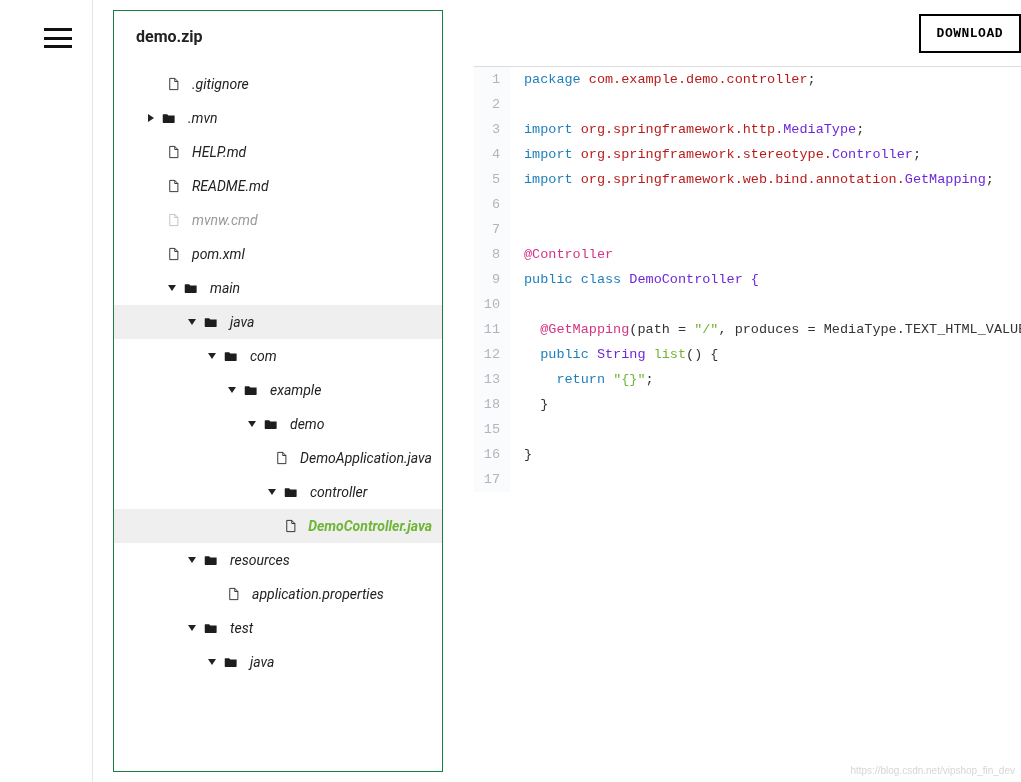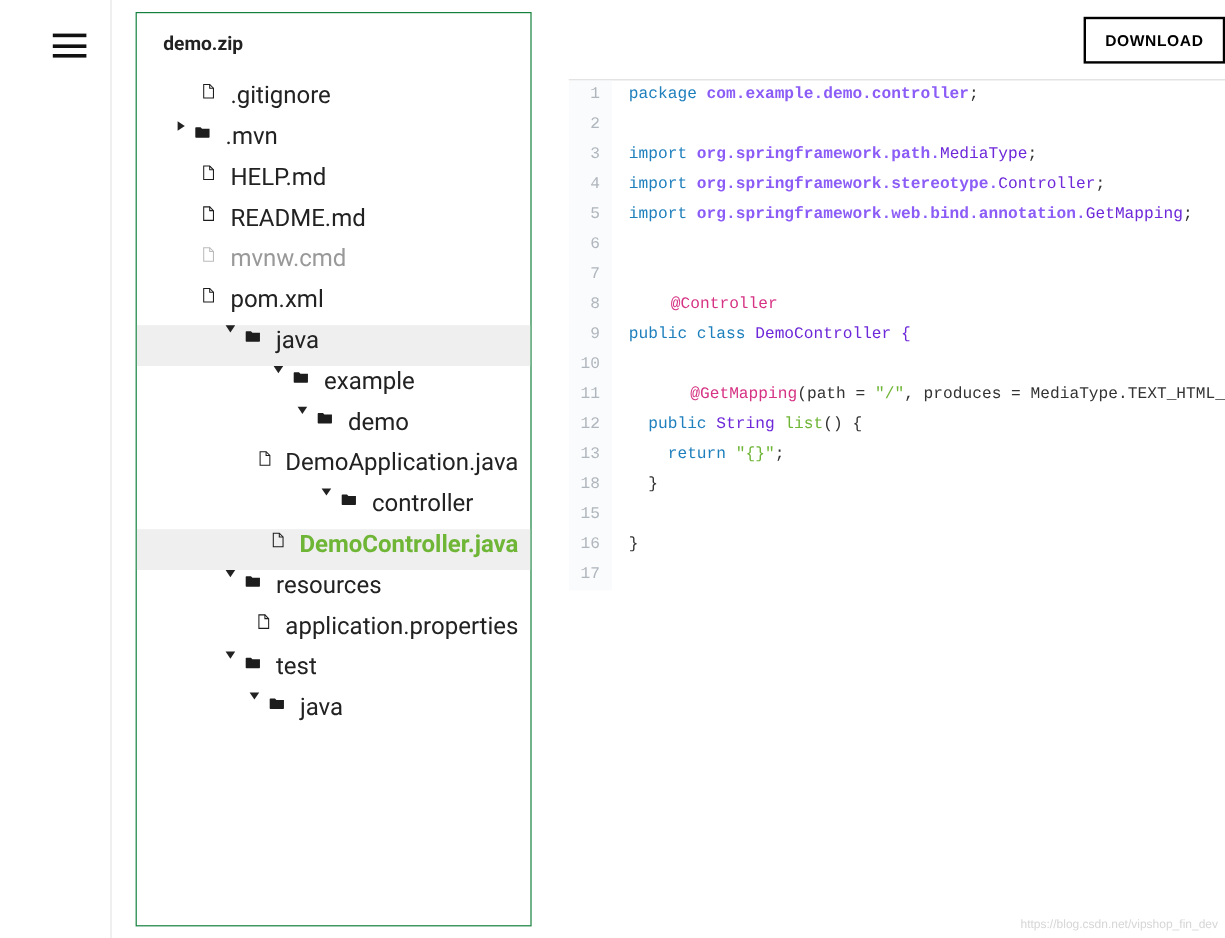--- a/index.html
+++ b/index.html
@@ -24,20 +24,21 @@
   .vline {
     position:absolute; top:0; left: 92px; height:100%; width:1px; background:#e5e5e5;
   }
 
   .download-btn {
     position:absolute; top:14px; right:0;
     border:2px solid #000; background:#fff;
     font-weight:700; font-size:13px; letter-spacing:.5px;
     padding: 10px 16px;
     cursor:pointer;
+    font-family:Liberation Mono, monospace;
   }
 
   .sidebar {
     position:absolute;
     top:10px; left:113px;
     width: 330px;
     height: 762px;
     border:1px solid #15803d;
     background:#fff;
     display:flex; flex-direction:column;
@@ -51,26 +52,27 @@
   .tree-wrap {
     flex:1;
     overflow-y: scroll;
     padding: 4px 0 10px 0;
   }
   .tree-wrap::-webkit-scrollbar { width: 12px; }
   .tree-wrap::-webkit-scrollbar-track { background:#f0f0f0; }
   .tree-wrap::-webkit-scrollbar-thumb { background:#b8b8b8; }
 
   .node {
-    display:flex; 
+    display:flex; align-items:center;
     height: 34px;
-    font-size:20px;
+    font-size:14px;
     cursor:pointer;
     padding-right:10px;
     white-space:nowrap;
+    font-style:italic;
   }
   .node.sel-folder { background:#efefef; }
   .node.sel-file { background:#efefef; color:#6fb536; font-weight:700; }
   .node .indent { display:inline-block; }
   .caret {
     width:0; height:0; display:inline-block;
     margin-right:6px;
   }
   .caret.down { border-left:4px solid transparent; border-right:4px solid transparent; border-top:6px solid #222; }
   .caret.right { border-top:4px solid transparent; border-bottom:4px solid transparent; border-left:6px solid #222; }
@@ -96,24 +98,24 @@
     overflow:hidden;
   }
   .code-line { display:flex; }
   .gutter {
     width:36px; text-align:right; padding-right:10px;
     color:#b0b6bd; background:#fafbfc;
     user-select:none; flex-shrink:0;
   }
   .src { padding-left:14px; white-space:pre; color:#333; }
   .kw { color:#1e7fbd; }
-  .pkg-path { color:#8b5cf6;font-weight:bold; }
+  .pkg-path { color:#b91c1c; }
   .cls { color:#6d28d9; }
   .str { color:#6fb536; }
-  .ann { color:#d63384;margin-left:35px; }
+  .ann { color:#d63384; }
   .ident { color:#6fb536; }
 
   .watermark {
     position:absolute; right:6px; bottom:6px;
     font-size:10px; color:#d6d6d6; font-family:Arial,sans-serif;
     pointer-events:none;
   }
 </style>
 </head>
 <body>
@@ -189,31 +191,51 @@
         <span class="indent" style="width: 34px;"></span>
         <span class="caret none"></span>
         <span class="ficon file">
           <svg viewBox="0 0 24 24" width="15" height="18">
             <path d="M6 3h8l5 5v13H6z"></path>
             <path d="M14 3v5h5"></path>
           </svg>
         </span>
         <span class="label">pom.xml</span>
       </div>
+      <div class="node">
+        <span class="indent" style="width: 54px;"></span>
+        <span class="caret down"></span>
+        <span class="ficon folder">
+          <svg viewBox="0 0 24 24" width="18" height="15">
+            <path d="M3 5h6l2 2h10v11a1 1 0 0 1-1 1H3a1 1 0 0 1-1-1V6a1 1 0 0 1 1-1z"></path>
+          </svg>
+        </span>
+        <span class="label">main</span>
+      </div>
       <div class="node sel-folder">
         <span class="indent" style="width: 74px;"></span>
         <span class="caret down"></span>
         <span class="ficon folder">
           <svg viewBox="0 0 24 24" width="18" height="15">
             <path d="M3 5h6l2 2h10v11a1 1 0 0 1-1 1H3a1 1 0 0 1-1-1V6a1 1 0 0 1 1-1z"></path>
           </svg>
         </span>
         <span class="label">java</span>
       </div>
       <div class="node">
+        <span class="indent" style="width: 94px;"></span>
+        <span class="caret down"></span>
+        <span class="ficon folder">
+          <svg viewBox="0 0 24 24" width="18" height="15">
+            <path d="M3 5h6l2 2h10v11a1 1 0 0 1-1 1H3a1 1 0 0 1-1-1V6a1 1 0 0 1 1-1z"></path>
+          </svg>
+        </span>
+        <span class="label">com</span>
+      </div>
+      <div class="node">
         <span class="indent" style="width: 114px;"></span>
         <span class="caret down"></span>
         <span class="ficon folder">
           <svg viewBox="0 0 24 24" width="18" height="15">
             <path d="M3 5h6l2 2h10v11a1 1 0 0 1-1 1H3a1 1 0 0 1-1-1V6a1 1 0 0 1 1-1z"></path>
           </svg>
         </span>
         <span class="label">example</span>
       </div>
       <div class="node">
@@ -306,21 +328,21 @@
     <div class="code-line">
       <div class="gutter">1</div>
       <div class="src"><span class="kw">package </span><span class="pkg-path">com.example.demo.controller</span><span>;</span></div>
     </div>
     <div class="code-line">
       <div class="gutter">2</div>
       <div class="src">&nbsp;</div>
     </div>
     <div class="code-line">
       <div class="gutter">3</div>
-      <div class="src"><span class="kw">import </span><span class="pkg-path">org.springframework.path.</span><span class="cls">MediaType</span><span>;</span></div>
+      <div class="src"><span class="kw">import </span><span class="pkg-path">org.springframework.http.</span><span class="cls">MediaType</span><span>;</span></div>
     </div>
     <div class="code-line">
       <div class="gutter">4</div>
       <div class="src"><span class="kw">import </span><span class="pkg-path">org.springframework.stereotype.</span><span class="cls">Controller</span><span>;</span></div>
     </div>
     <div class="code-line">
       <div class="gutter">5</div>
       <div class="src"><span class="kw">import </span><span class="pkg-path">org.springframework.web.bind.annotation.</span><span class="cls">GetMapping</span><span>;</span></div>
     </div>
     <div class="code-line">

